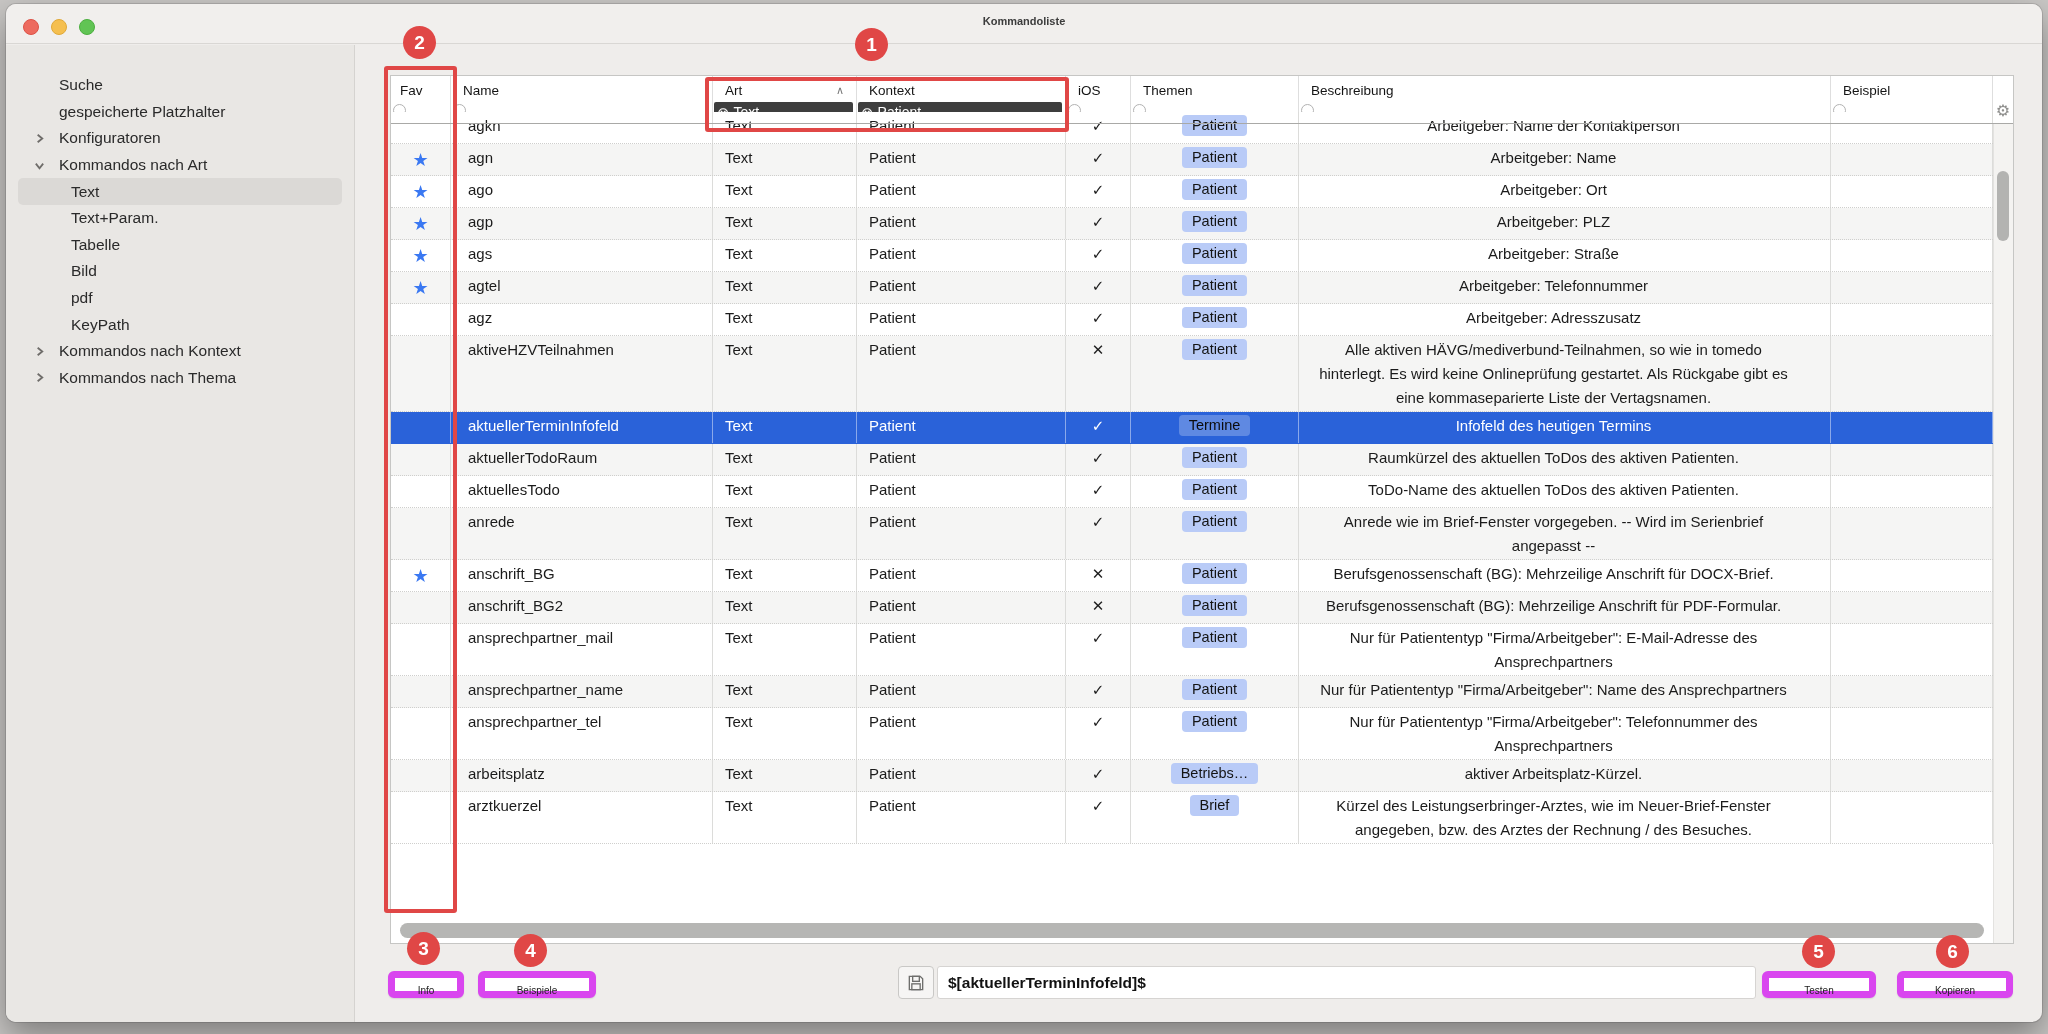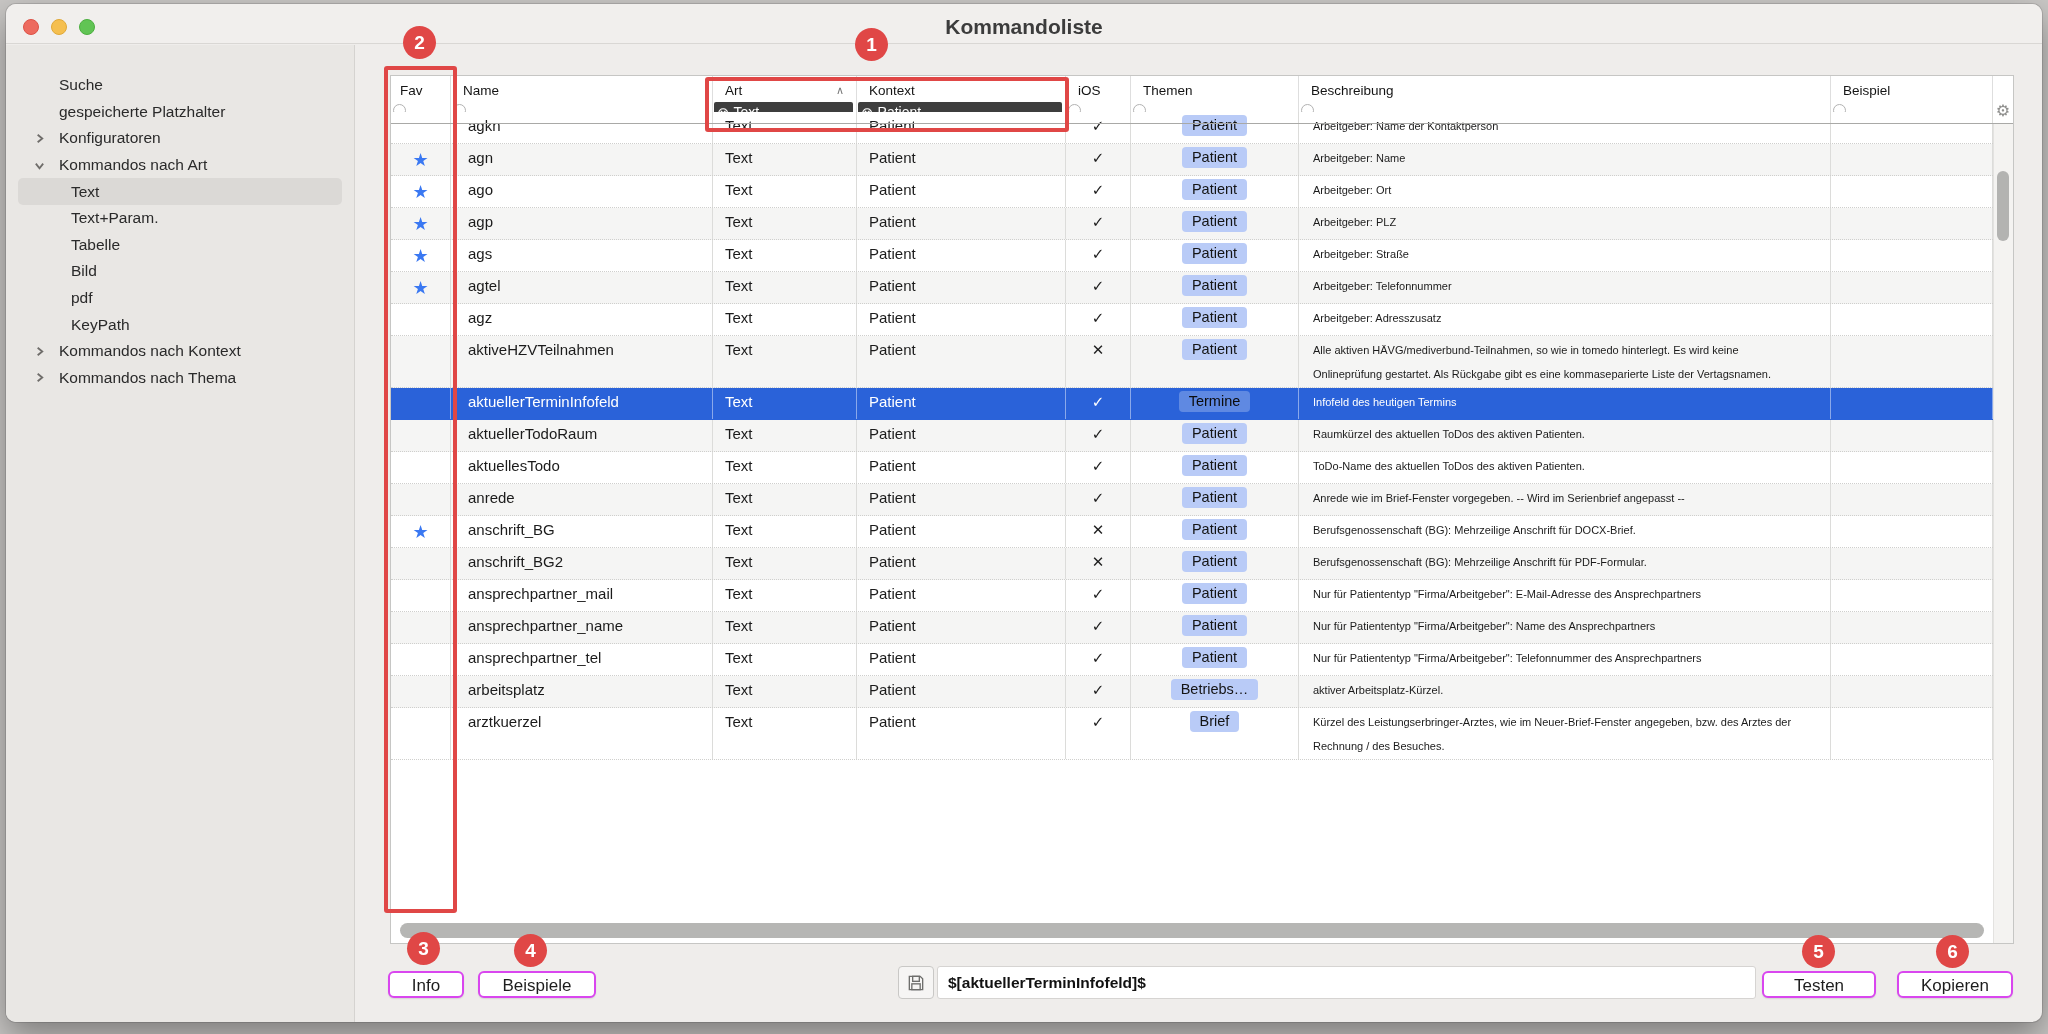--- a/index.html
+++ b/index.html
@@ -8,21 +8,21 @@
   .desktop { position:relative; width:2048px; height:1034px; background:#c9c7c5; overflow:hidden; }
 
   .window { position:absolute; left:6px; top:4px; width:2036px; height:1018px;
             background:#efedeb; border-radius:10px; overflow:hidden;
             box-shadow:0 14px 34px rgba(0,0,0,.38), 0 0 0 1px rgba(0,0,0,.12); }
 
   
   .titlebar { position:absolute; left:0; top:0; right:0; height:40px; background:#f1efed;
               border-bottom:1px solid #d9d7d4; }
   .title { position:absolute; left:0; right:0; top:11px; text-align:center;
-           font-size:21px; font-weight:bold; color:#3c3c3c; }
+           font-size:11px; font-weight:bold; color:#3c3c3c; }
   .light { position:absolute; top:15px; width:16px; height:16px; border-radius:50%; }
   .light.red    { left:17px; background:#ed6a5e; border:1px solid #dd5247; }
   .light.yellow { left:45px; background:#f5bf4f; border:1px solid #e0a938; }
   .light.green  { left:73px; background:#61c454; border:1px solid #4caf3f; }
 
   
   .sidebar { position:absolute; left:0; top:41px; width:349px; bottom:0;
              background:#e9e7e4; border-right:1px solid #d5d3d0; padding-top:27px; }
   .sb-item { position:relative; height:26.6px; display:flex; align-items:center;
              font-size:15.5px; color:#2a2a2a; padding-left:41px; margin:0 12px; border-radius:5px; }
@@ -57,35 +57,35 @@
   .cell { border-right:1px solid #dcdcda; font-size:15px; color:#1b1b1b; padding-top:2px; line-height:24px; }
   .cell.fav { display:flex; align-items:center; justify-content:center; padding-top:0; }
   .star { color:#3a78f2; font-size:18px; line-height:1; }
   .cell.name { padding-left:17px; white-space:nowrap; overflow:hidden; }
   .cell.art, .cell.kontext { padding-left:12px; }
   .cell.ios { text-align:center; font-size:15px; }
   .cell.themen { text-align:center; }
   .badge { display:inline-block; max-width:150px; background:#b9cbf7; color:#141414; border-radius:4px;
            padding:0 10px; font-size:14.5px; line-height:21px; margin-top:1px;
            white-space:nowrap; overflow:hidden; text-overflow:ellipsis; }
-  .cell.desc { padding:2px 36px 1px 14px; font-size:11px; }
+  .cell.desc { padding:2px 36px 1px 14px; font-size:15px;text-align:center; }
   .body-row.selected { background:#2a62d9 !important; color:#fff; border-bottom:1px solid #2a62d9; }
   .body-row.selected .cell { color:#fff; border-right-color:rgba(255,255,255,.45); }
   .body-row.selected .badge { background:rgba(255,255,255,.25); color:#0c0c0c; }
 
   .gutter { position:absolute; right:0; top:48px; bottom:0; width:20px; background:#f4f3f1;
             border-left:1px solid #e3e2e0; }
   .gear { position:absolute; right:3px; top:27px; font-size:16px; color:#8e8e8c; z-index:4; line-height:1; }
   .vthumb { position:absolute; right:4px; top:95px; width:12px; height:70px; background:#b3b3b1; border-radius:6px; }
   .hthumb { position:absolute; left:9px; top:847px; width:1584px; height:15px; background:#b6b6b4;
             border-radius:8px; z-index:5; }
 
   
-  .btn { position:absolute; height:27px; background:#fff; border:2px solid #d946ef; border-radius:6px;
-         font-size:17px; color:#1d1d1d; text-align:center; line-height:25px;
+  .btn { position:absolute; height:27px; background:#fff; border:7px solid #d946ef; border-radius:6px;
+         font-size:10px; color:#1d1d1d; text-align:center; line-height:25px;
          box-shadow:0 1px 1.5px rgba(0,0,0,.10); }
   .btn-info     { left:382px;  top:967px; width:76px; }
   .btn-beispiele{ left:472px;  top:967px; width:118px; }
   .btn-testen   { left:1756px; top:967px; width:114px; }
   .btn-kopieren { left:1891px; top:967px; width:116px; }
   .save-btn { position:absolute; left:892px; top:962px; width:36px; height:33px; background:#f6f5f4;
               border:1px solid #c9c8c6; border-radius:4px; display:flex; align-items:center; justify-content:center; }
   .save-btn svg { width:20px; height:20px; stroke:#6e6e6c; fill:none; stroke-width:1.6; }
   .cmd-field { position:absolute; left:931px; top:962px; width:819px; height:33px; background:#fff;
                border:1px solid #d6d4d2; border-radius:3px; font-size:15.5px; color:#111;

